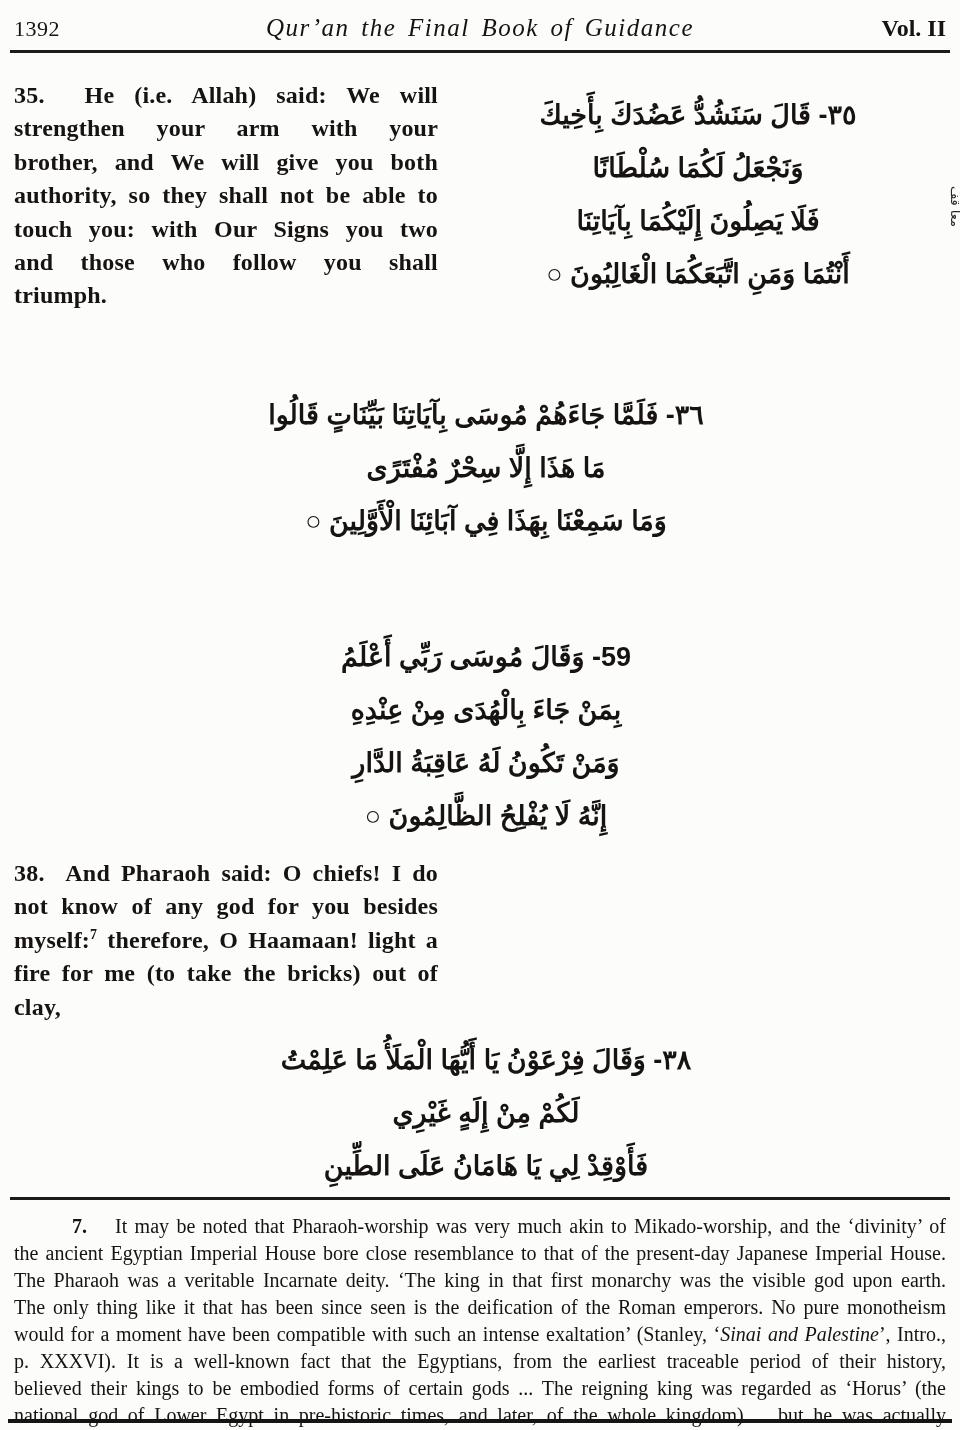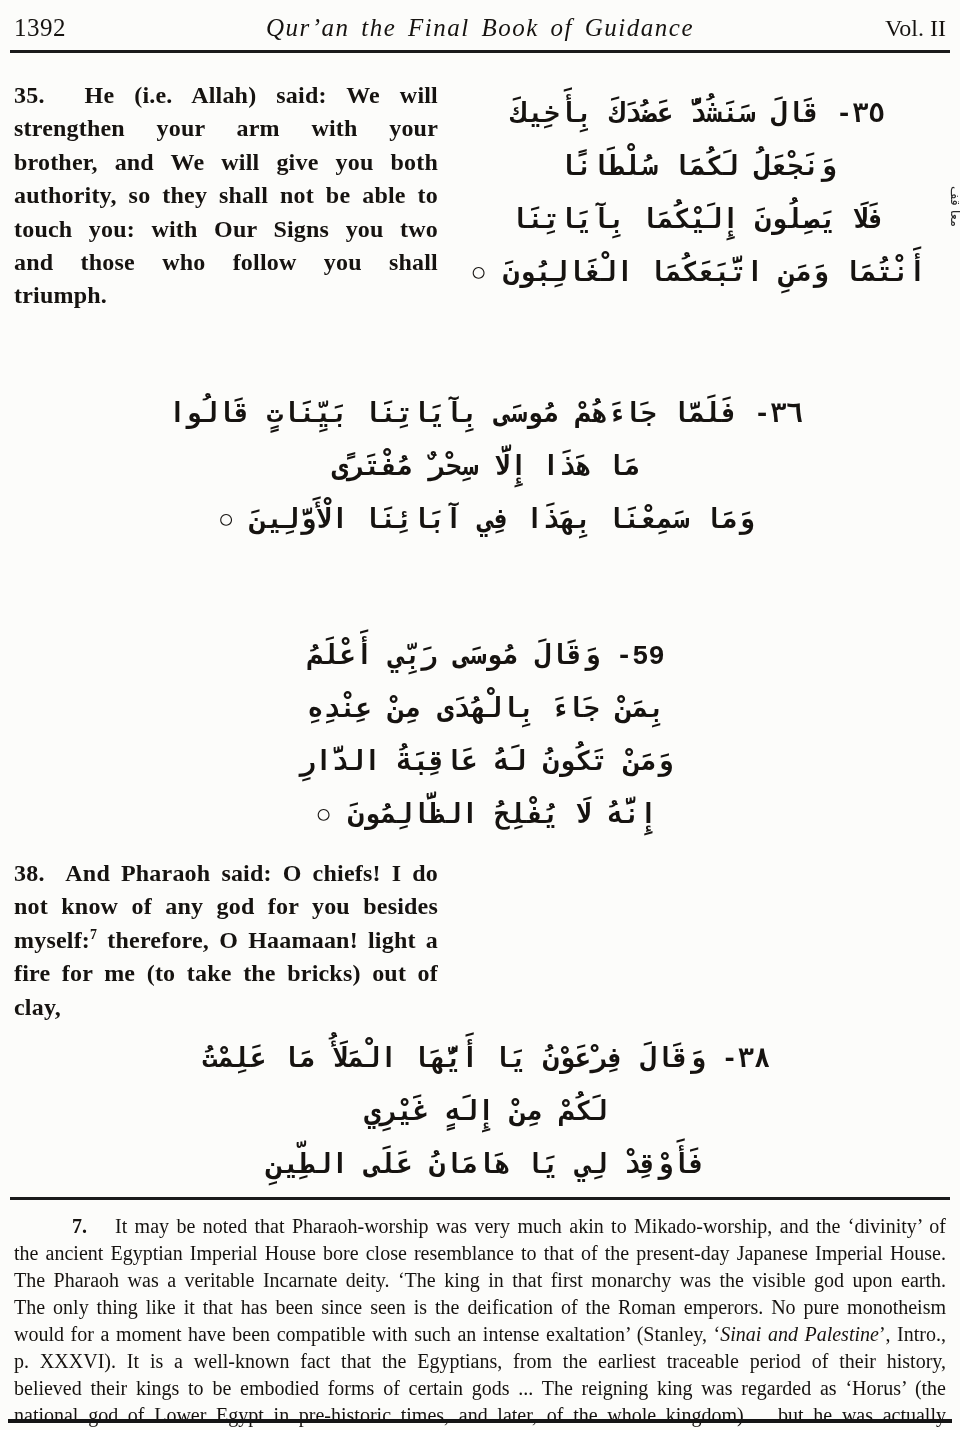--- a/index.html
+++ b/index.html
@@ -8,23 +8,23 @@
     background:#fcfcfa;
     color:#161310;
     font-family:"Liberation Serif", serif;
     position:relative;
     overflow:hidden;
   }
   .page { position:absolute; inset:0; padding:10px 8px 0 8px; }
 
   
   .header { display:flex; align-items:baseline; padding:4px 6px 8px 6px; }
-  .page-number { width:130px; font-size:25px; letter-spacing:0.5px; }
+  .page-number { width:130px; font-size:22px; letter-spacing:0.5px; }
   .book-title { flex:1; text-align:center; font-style:italic; font-size:25px; letter-spacing:1.5px; word-spacing:4px; }
-  .volume { width:130px; text-align:right; font-size:24px; }
+  .volume { width:130px; text-align:right; font-size:24px;font-weight:bold; }
   .header-rule { border-top:3px solid #1b1b1b; margin:0 2px; }
 
   
   .main { padding:26px 6px 0 6px; }
   .verse-row { display:flex; }
   .row-35 { min-height:300px; }
   .row-36 { min-height:242px; }
   .row-37 { min-height:236px; }
   .row-38 { min-height:176px;flex-direction:column; }
   .col-en {
@@ -32,21 +32,21 @@
     font-weight:bold;
     font-size:24px;
     line-height:33.4px;
     text-align:justify;
     word-spacing:2.5px;
     letter-spacing:0.2px;
   }
   .col-ar {
     flex:1;
     direction:rtl;
-    font-family:Liberation Mono, monospace;
+    font-family:Liberation Sans, sans-serif;
     font-weight:bold;
     font-size:27px;
     line-height:53px;
     text-align:center;
     white-space:pre-line;
     padding:10px 8px 0 20px;
   }
   sup.fnref { font-size:0.58em; vertical-align:super; line-height:0; }
 
   

